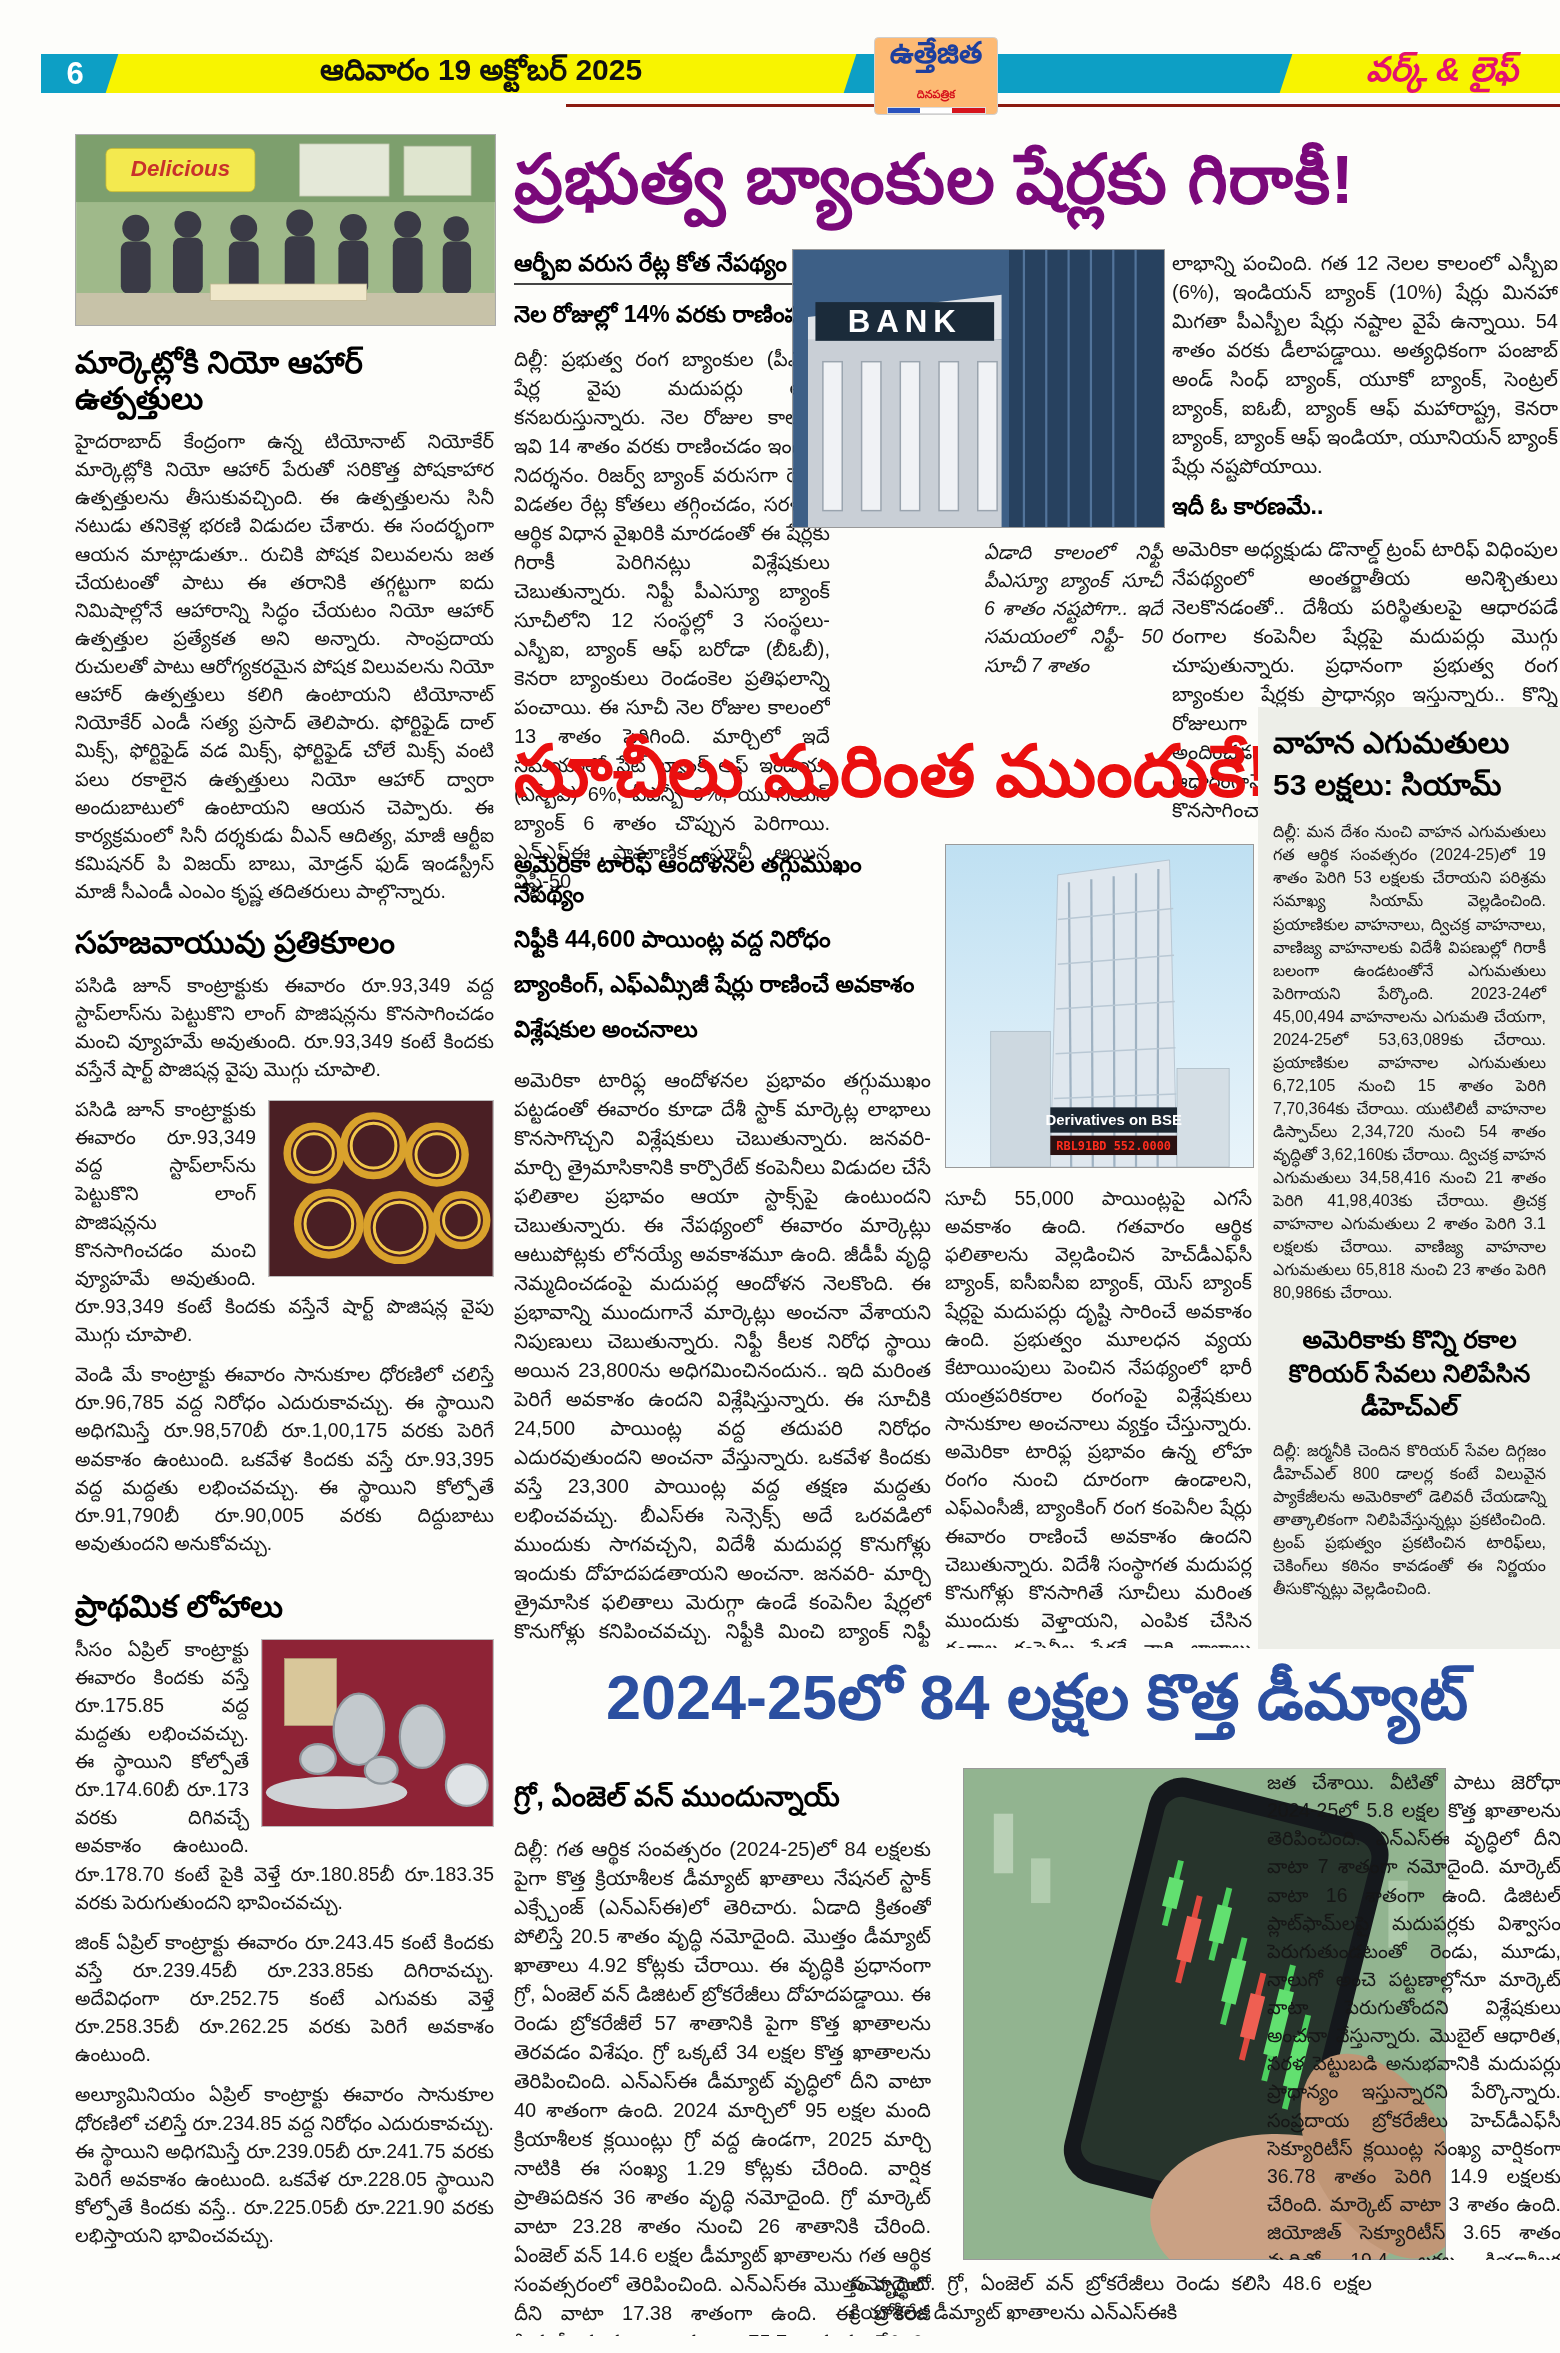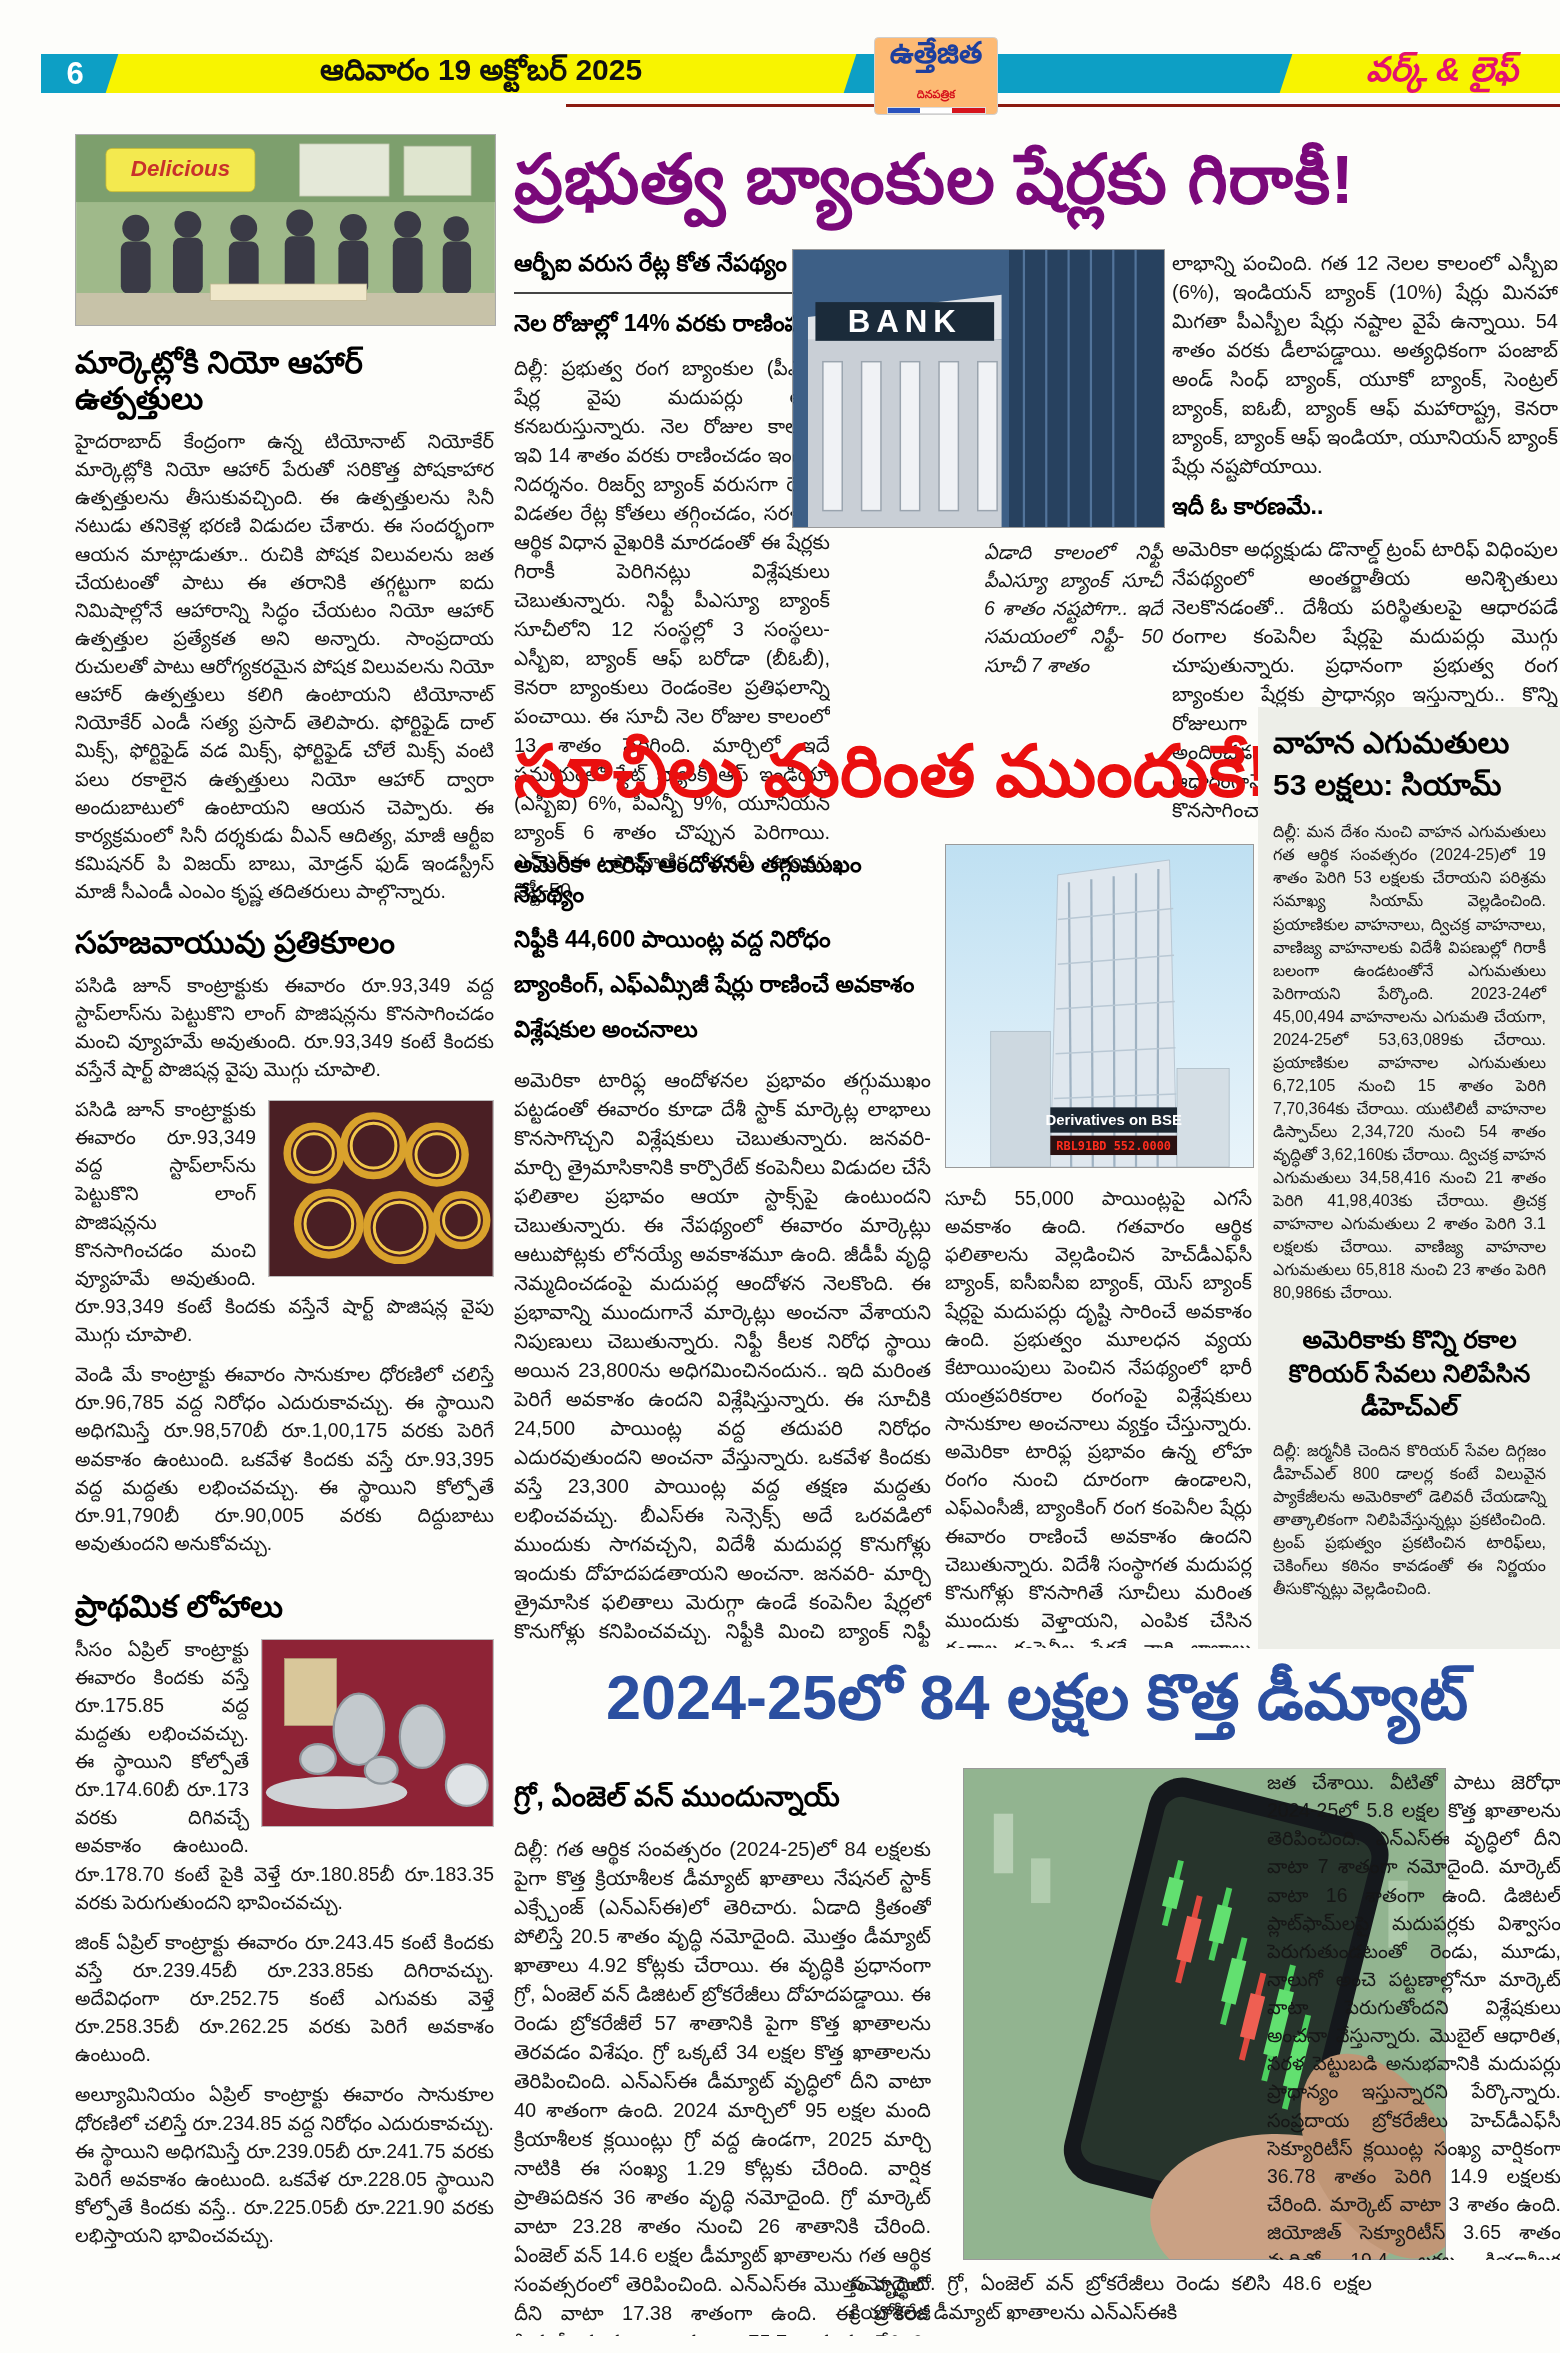--- a/index.html
+++ b/index.html
@@ -21,21 +21,21 @@
   .hdr-logo-sub{font-size:11.2px;font-weight:bold;color:#d6131c;margin-top:20px;}
   .hdr-logo-flag{width:97px;height:6px;margin-top:3.7px;background:linear-gradient(90deg,#2a52be 0 33%,#ffffff 33% 66%,#d6131c 66% 100%);border:0.7px solid #ddd;}
   .hdr-right-wrap{position:absolute;left:1286px;top:54px;width:313px;height:39px;background:#f8f400;
     transform:skewX(-18deg);display:flex;align-items:center;justify-content:center;}
   .hdr-section{transform:skewX(18deg);font-size:34px;font-weight:bold;font-style:italic;color:#e4116f;}
   .hdr-rule{position:absolute;left:566px;top:104px;width:994px;height:3px;background:#8b1b10;}
   
   .h-left{font-size:31px;font-weight:bold;color:#000;margin:19.4px 0 10.4px 0;line-height:1.15;}
   .body-t{font-size:19.4px;line-height:1.45;text-align:justify;color:#161616;margin:0 0 12px 0;}
   .kicker{font-size:23px;font-weight:bold;color:#000;margin:0 0 15px 0;line-height:1.3;}
-  .kicker.underline{border-bottom:2.2px solid #444;padding-bottom:13px;}
+  .kicker.underline{border-bottom:2.2px solid #444;padding-bottom:4px;}
   .subhead{font-size:23px;font-weight:bold;color:#000;margin:10.4px 0;}
   
   .left-col{position:absolute;left:75px;top:134px;width:419px;}
   .float-img{float:right;margin:4.5px 0 7.5px 12px;border:0.7px solid #bbb;}
   .sec{overflow:visible;}
   .clear{clear:both;}
   
   .m1-headline{position:absolute;left:514px;top:140px;width:1006px;height:94px;
     font-size:69px;font-weight:bold;color:#7a097a;white-space:nowrap;letter-spacing:0.7px;}
   .m1-col1{position:absolute;left:514px;top:249px;width:316px;height:665px;overflow:hidden;}

